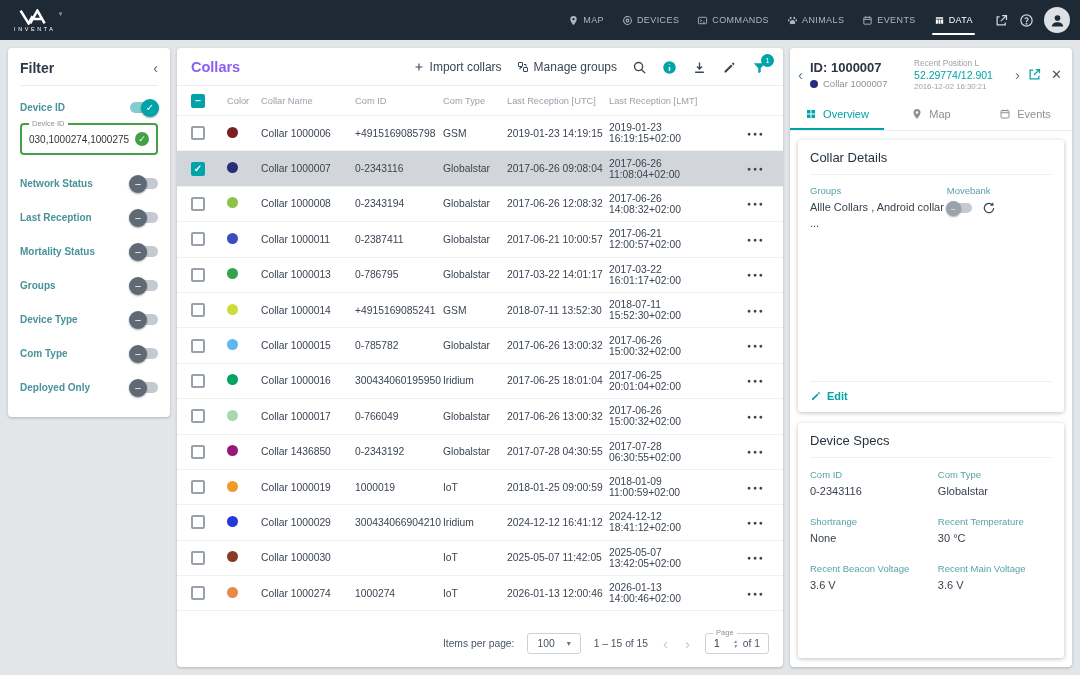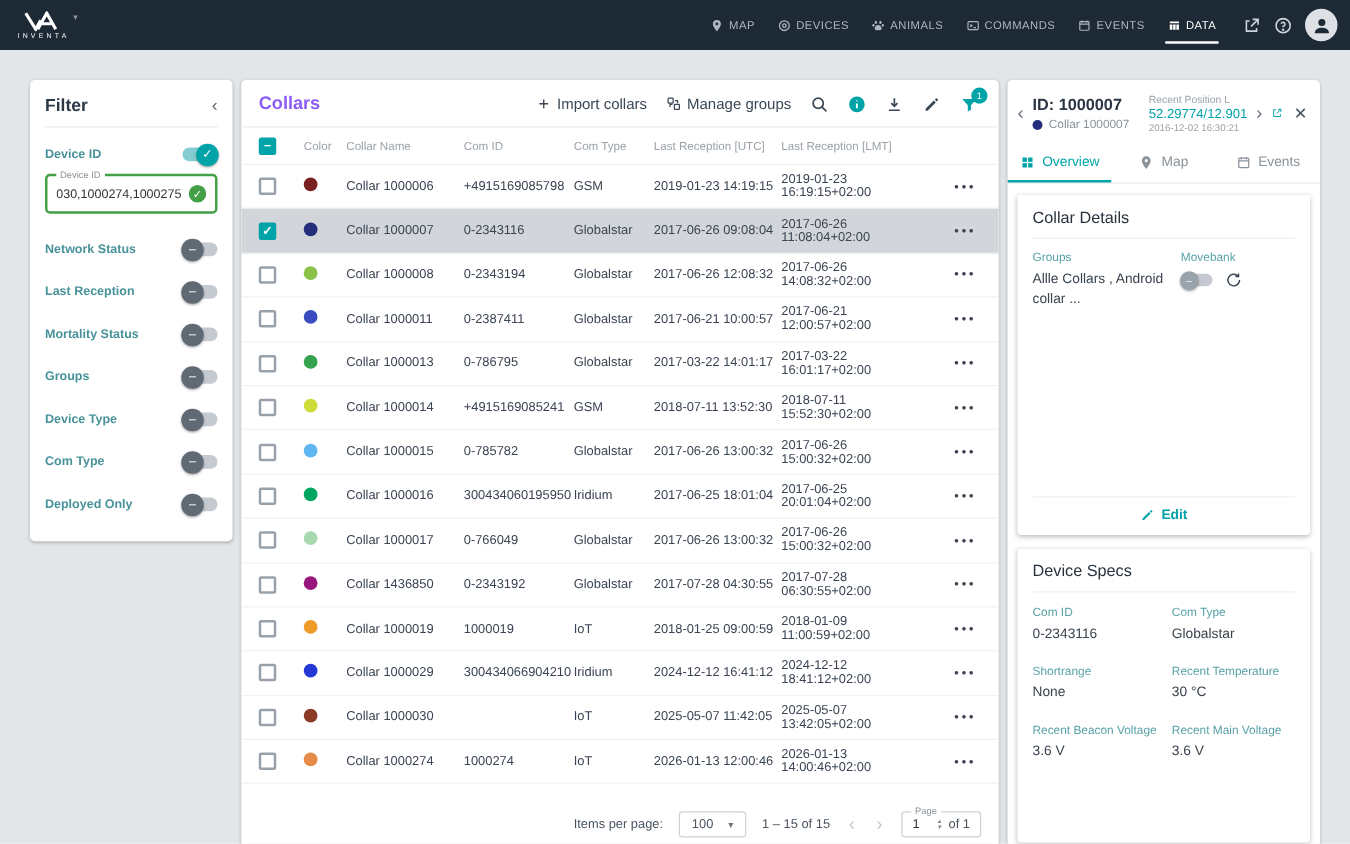--- a/index.html
+++ b/index.html
@@ -20,21 +20,21 @@
   .nav-icon { width:11px; height:11px; }
   .top-actions { display:flex; align-items:center; gap:10px; margin-left:12px; }
   .top-icon { width:15px; height:15px; color:#cdd4db; cursor:pointer; }
   .avatar { width:26px; height:26px; border-radius:50%; background:#dde1e5; display:flex; align-items:center; justify-content:center; cursor:pointer; }
   .avatar span { width:17px; height:17px; color:#1d2935; }
 
   [data-icon] { display:inline-flex; }
   [data-icon] svg { width:100%; height:100%; display:block; }
 
   
-  .layout { display:flex; align-items:flex-start; gap:7px; padding:24px; height:635px; }
+  .layout { display:flex; align-items:flex-start; gap:7px; padding:8px; height:635px; }
   .card { background:#fff; border-radius:4px; box-shadow:0 1px 3px rgba(0,0,0,.22); }
 
   
   .filter { width:162px; padding:12px 12px 24px; flex:none; }
   .filter-header { display:flex; justify-content:space-between; align-items:center; padding-bottom:9px; border-bottom:1px solid #ececec; }
   .filter-title { font-weight:bold; font-size:14px; color:#2b3947; }
   .collapse-chevron { color:#5a646e; font-size:14px; cursor:pointer; }
   .section-row { display:flex; justify-content:space-between; align-items:center; }
   .section-row.first { margin-top:16px; }
   .section-row.gap { margin-top:23px; }
@@ -103,21 +103,21 @@
 
   .detail-body { padding:9px 8px; display:flex; flex-direction:column; gap:11px; flex:1; overflow:hidden; }
   .inner-card { background:#fff; border-radius:3px; box-shadow:0 1px 4px rgba(0,0,0,.25); padding:10px 12px; }
   .inner-title { font-size:13px; font-weight:normal; color:#27323e; padding-bottom:9px; border-bottom:1px solid #f0f0f0; }
   .collar-details { height:272px; display:flex; flex-direction:column; }
   .cd-grid { display:grid; grid-template-columns:1.3fr 1fr; margin-top:10px; }
   .spec-label { font-size:9.5px; color:#57a2a8; margin-bottom:4px; }
   .spec-value { font-size:11px; color:#39434e; line-height:1.45; }
   .movebank-row { display:flex; align-items:center; gap:10px; margin-top:5px; }
   .sync { width:14px; height:14px; color:#3a4452; cursor:pointer; }
-  .edit-btn { margin-top:auto; border-top:1px solid #f0f0f0; padding-top:8px; display:flex; justify-content:center; align-items:center; gap:5px; color:#00a3a8; font-size:11px; font-weight:bold; cursor:pointer; }
+  .edit-btn { margin-top:auto; border-top:1px solid #f0f0f0; padding-top:8px; display:flex; justify-content:flex-start; align-items:center; gap:5px; color:#00a3a8; font-size:11px; font-weight:bold; cursor:pointer; }
   .edit-pencil { width:12px; height:12px; color:#00a3a8; }
   .device-specs { flex:1; }
   .specs-grid { display:grid; grid-template-columns:1.05fr 1fr; gap:16px 8px; margin-top:11px; }
 </style>
 </head>
 <body>
 
 <header class="topbar">
   <div class="brand">
     <div class="logo-stack">
@@ -144,40 +144,40 @@
         <span class="nav-icon" data-icon="devices">
           <svg viewBox="0 0 24 24" fill="none" stroke="currentColor" stroke-width="2.2">
             <circle cx="12" cy="12" r="8.5"></circle>
             <circle cx="12" cy="12" r="3"></circle>
           </svg>
         </span>
         <span>DEVICES</span>
       </div>
 
       <div class="nav-item">
+        <span class="nav-icon" data-icon="commands">
+          <svg viewBox="0 0 24 24" fill="none" stroke="currentColor" stroke-width="2">
+            <rect x="3" y="5" width="18" height="14" rx="2"></rect>
+            <path d="M7 10l3 2.2L7 14.5M13 15.5h4"></path>
+          </svg>
+        </span>
+        <span>COMMANDS</span>
+      </div>
+
+      <div class="nav-item">
         <span class="nav-icon" data-icon="paw">
           <svg viewBox="0 0 24 24" fill="currentColor">
             <ellipse cx="8" cy="6.5" rx="2" ry="2.8"></ellipse>
             <ellipse cx="16" cy="6.5" rx="2" ry="2.8"></ellipse>
             <ellipse cx="3.8" cy="11.5" rx="1.9" ry="2.5"></ellipse>
             <ellipse cx="20.2" cy="11.5" rx="1.9" ry="2.5"></ellipse>
             <path d="M12 11c-3.2 0-6 3.2-6 6a3 3 0 0 0 3 3c1.2 0 2-.5 3-.5s1.8.5 3 .5a3 3 0 0 0 3-3c0-2.8-2.8-6-6-6z"></path>
           </svg>
         </span>
         <span>ANIMALS</span>
-      </div>
-
-      <div class="nav-item">
-        <span class="nav-icon" data-icon="commands">
-          <svg viewBox="0 0 24 24" fill="none" stroke="currentColor" stroke-width="2">
-            <rect x="3" y="5" width="18" height="14" rx="2"></rect>
-            <path d="M7 10l3 2.2L7 14.5M13 15.5h4"></path>
-          </svg>
-        </span>
-        <span>COMMANDS</span>
       </div>
 
       <div class="nav-item">
         <span class="nav-icon" data-icon="calendar">
           <svg viewBox="0 0 24 24" fill="none" stroke="currentColor" stroke-width="2">
             <rect x="4" y="5" width="16" height="15" rx="1.5"></rect>
             <path d="M4 9.5h16M8 3v4M16 3v4"></path>
           </svg>
         </span>
         <span>EVENTS</span>

